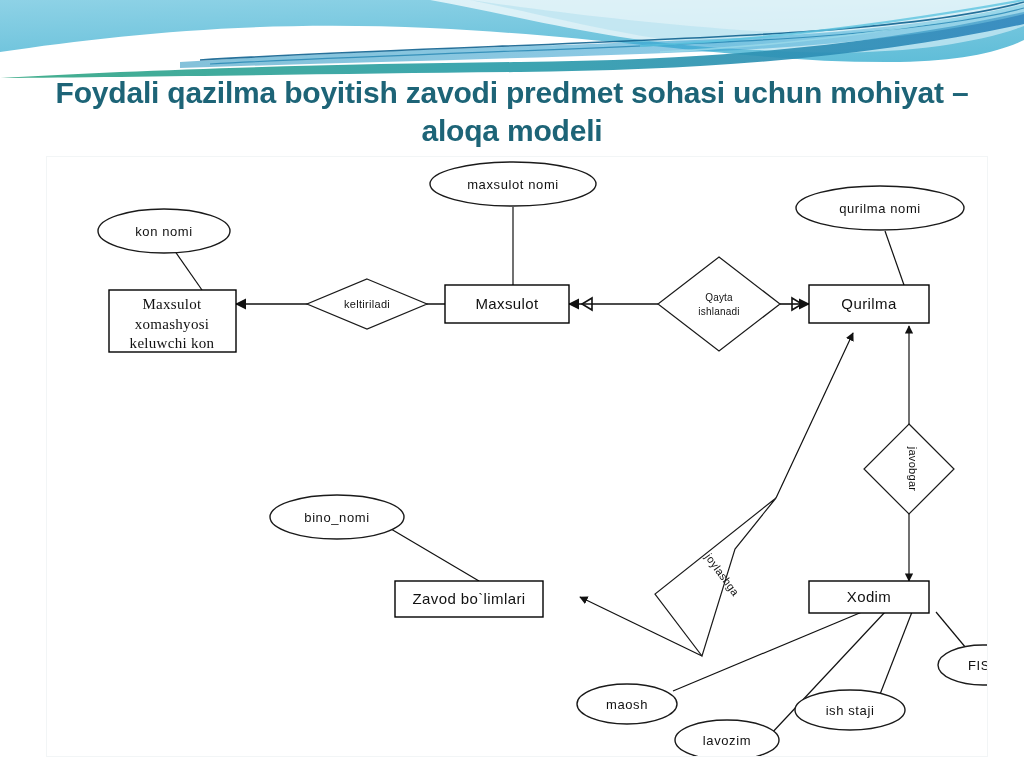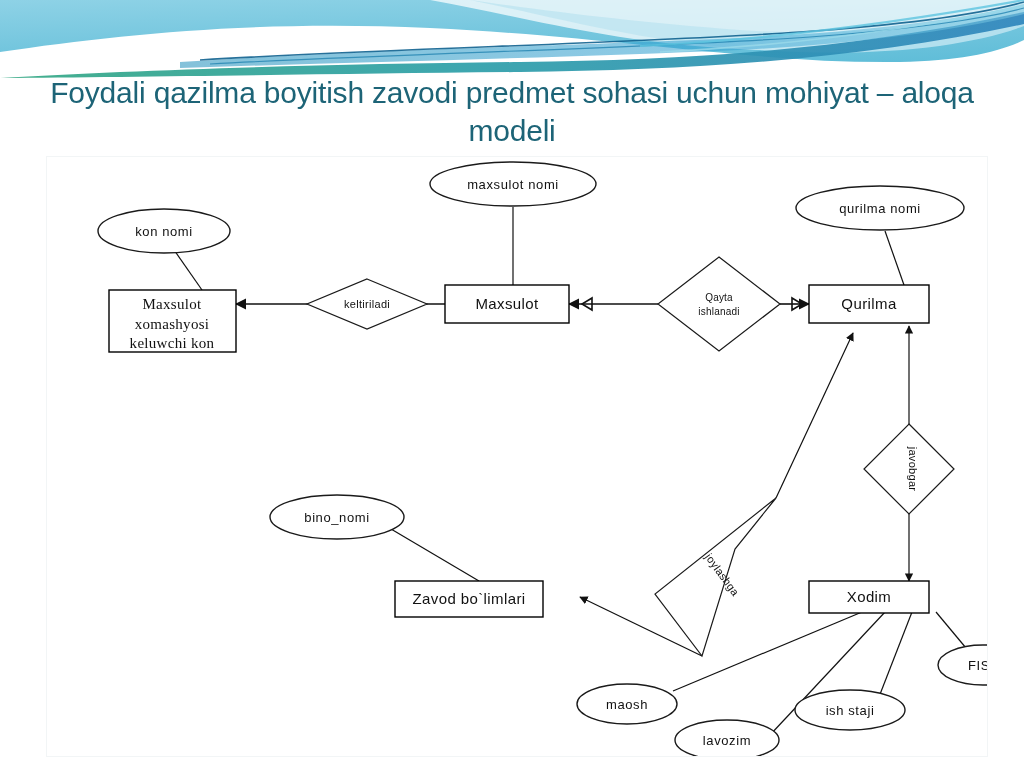--- a/index.html
+++ b/index.html
@@ -29,21 +29,21 @@
   #slide-title {
     position: absolute;
     left: 50px;
     top: 74px;
     width: 924px;
     text-align: center;
     color: #1d6477;
     font-size: 30px;
     line-height: 38px;
     font-family: "Liberation Sans", sans-serif;
-    font-weight: 400;
+    font-weight: 700;
     letter-spacing: -0.2px;
   }
 
   
   #diagram-frame {
     position: absolute;
     left: 46px;
     top: 156px;
     width: 942px;
     height: 601px;

